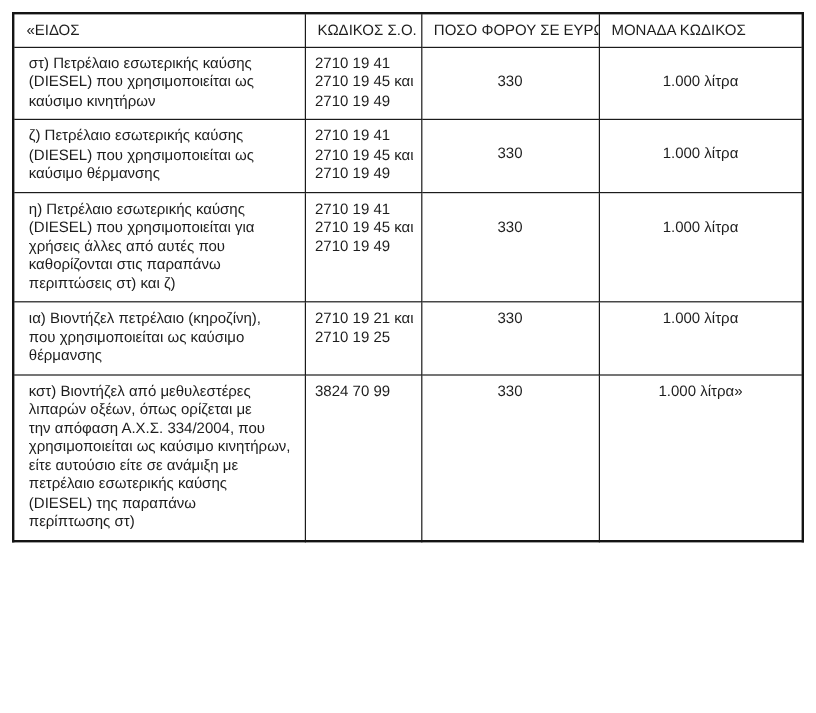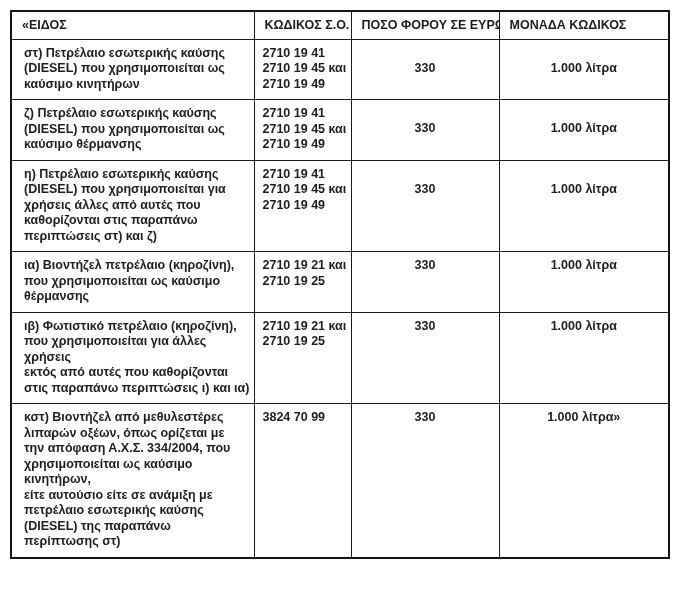--- a/index.html
+++ b/index.html
@@ -19,21 +19,21 @@
     width: 658px;
     border-collapse: collapse;
     table-layout: fixed;
     border: 2px solid #141414;
   }
   .tax-table th,
   .tax-table td {
     border: 1.5px solid #1b1b1b;
     font-size: 12.5px;
     line-height: 15.5px;
-    font-weight: bold;
+    font-weight: normal;
     vertical-align: top;
     overflow: hidden;
   }
   .tax-table th {
     text-align: left;
     padding: 6px 6px 5px 10px;
     white-space: nowrap;
   }
   .tax-table td { padding: 6px 8px 7px 8px; }
   td.desc  { white-space: pre-line; padding-left: 12px; padding-right: 4px; }
@@ -96,30 +96,20 @@
       <tr>
         <td class="desc">ια) Βιοντήζελ πετρέλαιο (κηροζίνη),
 που χρησιμοποιείται ως καύσιμο
 θέρμανσης</td>
         <td class="codes">2710 19 21 και
 2710 19 25</td>
         <td class="val">330</td>
         <td class="val">1.000 λίτρα</td>
       </tr>
       <tr>
-        <td class="desc">ιβ) Φωτιστικό πετρέλαιο (κηροζίνη),
-που χρησιμοποιείται για άλλες χρήσεις
-εκτός από αυτές που καθορίζονται
-στις παραπάνω περιπτώσεις ι) και ια)</td>
-        <td class="codes">2710 19 21 και
-2710 19 25</td>
-        <td class="val">330</td>
-        <td class="val">1.000 λίτρα</td>
-      </tr>
-      <tr>
         <td class="desc">κστ) Βιοντήζελ από μεθυλεστέρες
 λιπαρών οξέων, όπως ορίζεται με
 την απόφαση Α.Χ.Σ. 334/2004, που
 χρησιμοποιείται ως καύσιμο κινητήρων,
 είτε αυτούσιο είτε σε ανάμιξη με
 πετρέλαιο εσωτερικής καύσης
 (DIESEL) της παραπάνω
 περίπτωσης στ)</td>
         <td class="codes">3824 70 99</td>
         <td class="val">330</td>

